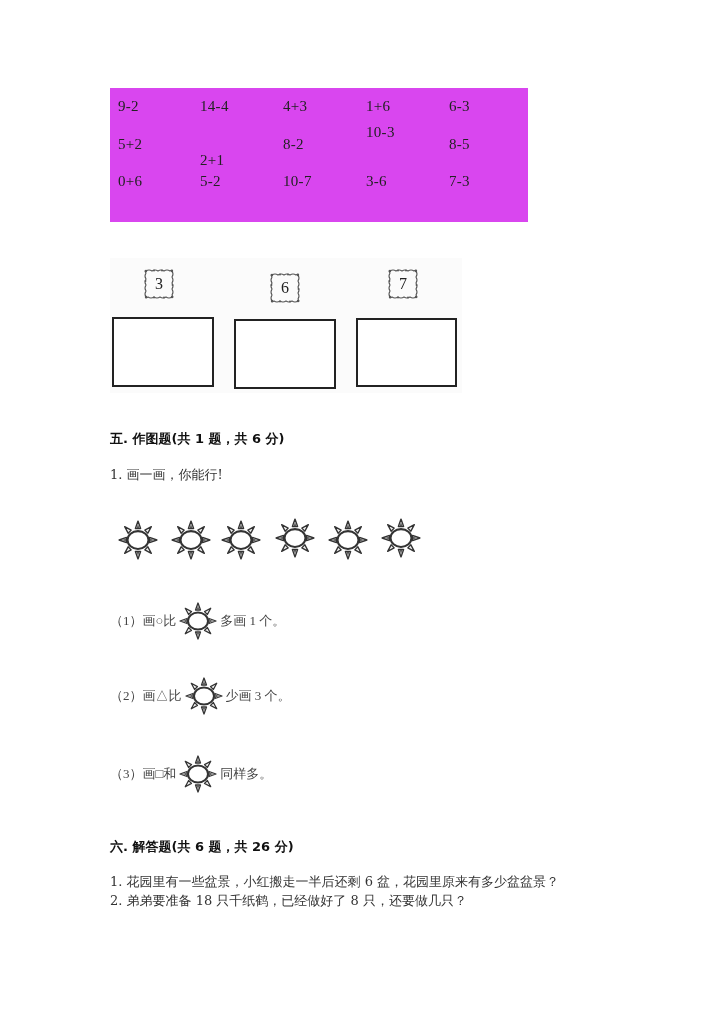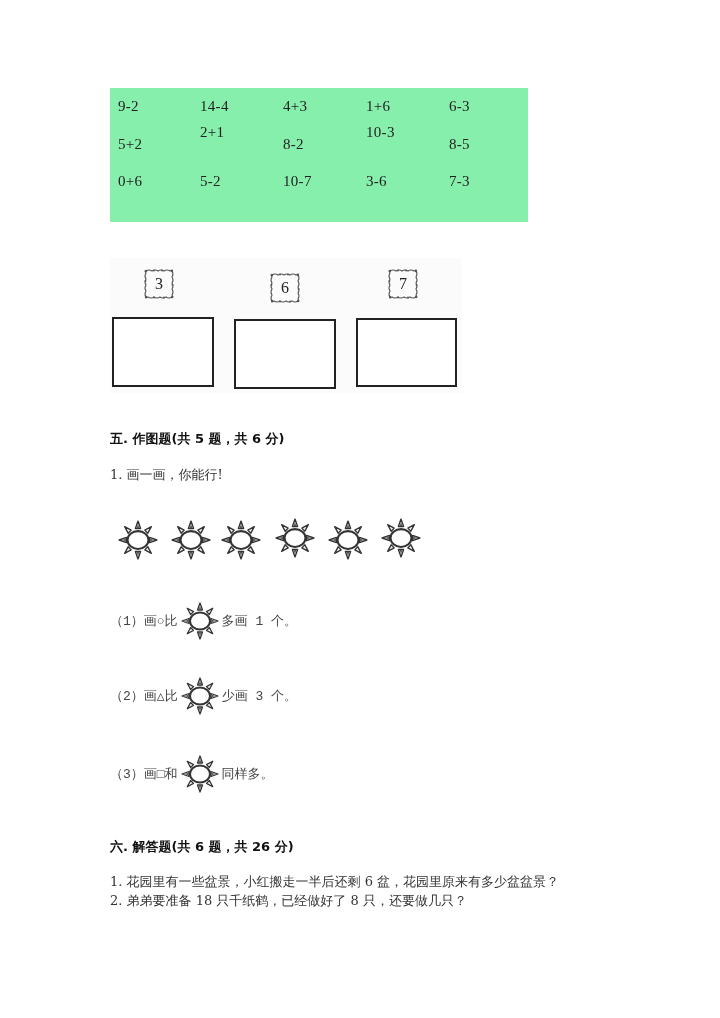--- a/index.html
+++ b/index.html
@@ -6,21 +6,21 @@
   body {
     width: 720px; height: 1018px; position: relative; overflow: hidden;
     background: #ffffff; color: #1a1a1a;
     font-family: "DejaVu Serif", "Liberation Serif", serif;
   }
   .abs { position: absolute; }
 
   
   .calc-panel {
     left: 110px; top: 88px; width: 418px; height: 134px;
-    background: #86efac;
+    background: #d946ef;
   }
   .calc-cell {
     position: absolute; font-size: 15px; color: #222;
     font-family: "Liberation Serif", "DejaVu Serif", serif;
     letter-spacing: 0.3px;
   }
 
   
   .box-panel {
     left: 110px; top: 258px; width: 352px; height: 135px;
@@ -43,21 +43,21 @@
   .section-title {
     font-family: "DejaVu Sans", "Liberation Sans", sans-serif;
     font-weight: bold; font-size: 13px; color: #111;
   }
   .q-text {
     font-family: "DejaVu Serif", "Liberation Serif", serif;
     font-size: 13px; color: #333;
   }
   .sun { position: absolute; }
   .sub-q {
-    font-family: Liberation Mono, monospace;
+    font-family: Liberation Serif, serif;
     font-size: 13px; color: #444;
     display: flex; align-items: center;
   }
   .sub-q .inline-sun { display: inline-block; width: 40px; height: 40px; margin: 0 2px; }
 </style>
 </head>
 <body>
 
 <svg width="0" height="0" style="position:absolute">
   <defs>
@@ -102,21 +102,21 @@
 </svg>
 
 <div class="abs calc-panel">
   <div class="calc-cell" style="left:8px;top:10px">9-2</div>
   <div class="calc-cell" style="left:90px;top:10px">14-4</div>
   <div class="calc-cell" style="left:173px;top:10px">4+3</div>
   <div class="calc-cell" style="left:256px;top:10px">1+6</div>
   <div class="calc-cell" style="left:339px;top:10px">6-3</div>
 
   <div class="calc-cell" style="left:8px;top:48px">5+2</div>
-  <div class="calc-cell" style="left:90px;top:36px">2+1</div>
+  <div class="calc-cell" style="left:90px;top:64px">2+1</div>
   <div class="calc-cell" style="left:173px;top:48px">8-2</div>
   <div class="calc-cell" style="left:256px;top:36px">10-3</div>
   <div class="calc-cell" style="left:339px;top:48px">8-5</div>
 
   <div class="calc-cell" style="left:8px;top:85px">0+6</div>
   <div class="calc-cell" style="left:90px;top:85px">5-2</div>
   <div class="calc-cell" style="left:173px;top:85px">10-7</div>
   <div class="calc-cell" style="left:256px;top:85px">3-6</div>
   <div class="calc-cell" style="left:339px;top:85px">7-3</div>
 </div>
@@ -139,21 +139,21 @@
         <use href="#frame-sym"></use>
       </svg>
     <span>7</span>
   </div>
 
   <div class="answer-box" style="left:2px;top:59px;width:102px;height:70px"></div>
   <div class="answer-box" style="left:124px;top:61px;width:102px;height:70px"></div>
   <div class="answer-box" style="left:246px;top:60px;width:101px;height:69px"></div>
 </div>
 
-<div class="abs section-title" style="left:110px;top:430px">五. 作图题(共 5 题，共 6 分)</div>
+<div class="abs section-title" style="left:110px;top:430px">五. 作图题(共 1 题，共 6 分)</div>
 <div class="abs q-text" style="left:110px;top:466px">1. 画一画，你能行!</div>
 
 <div>
   <svg class="sun" style="left:117px;top:519px" width="42" height="42">
       <use href="#sun-sym"></use>
     </svg>
   <svg class="sun" style="left:170px;top:519px" width="42" height="42">
       <use href="#sun-sym"></use>
     </svg>
   <svg class="sun" style="left:220px;top:519px" width="42" height="42">

